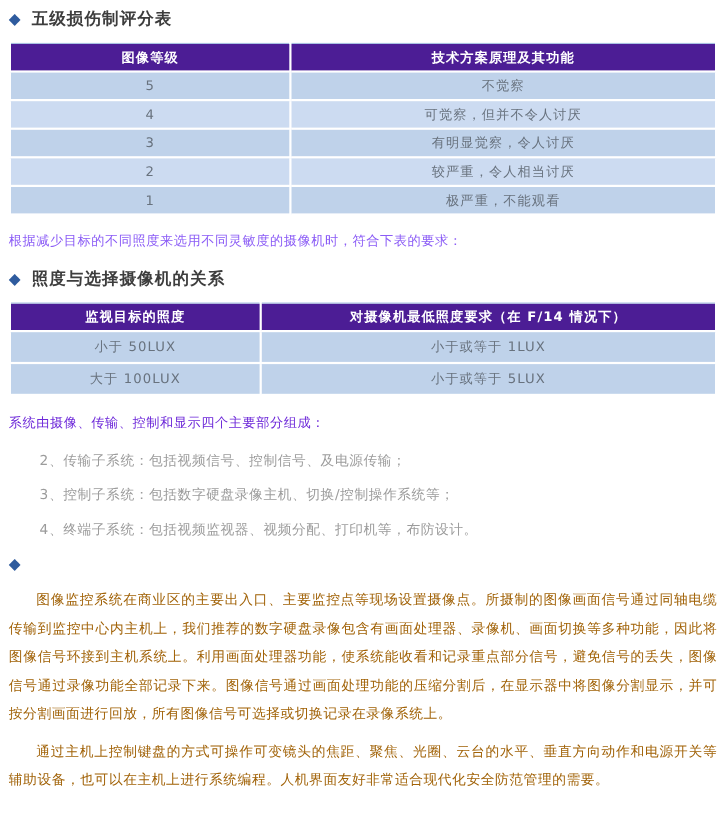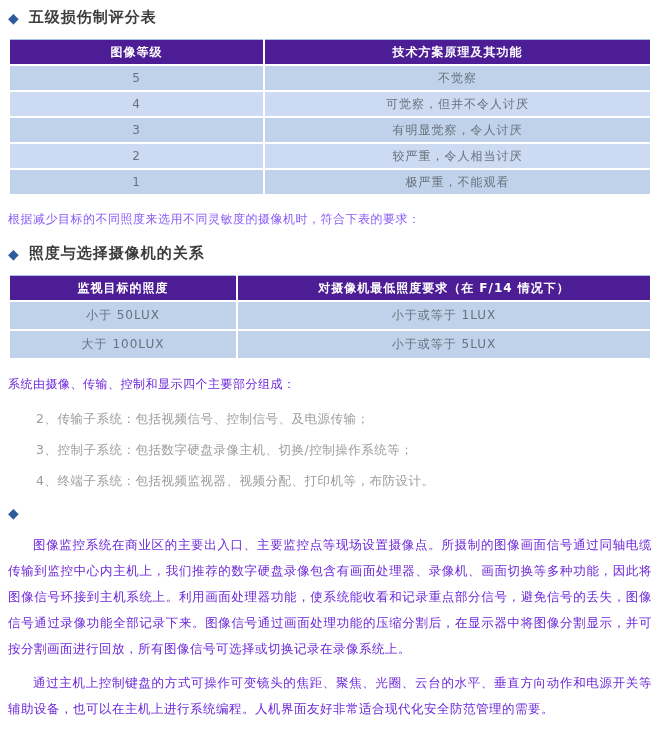--- a/index.html
+++ b/index.html
@@ -27,21 +27,21 @@
   table.blue-table tr.rb td{background:#ccdbf1;}
   table.t2 td{height:25px;}
   .colw1-t1{width:255px;}
   .colw1-t2{width:228px;}
 
   
   .note{font-size:12px;color:#8b5cf6;margin:15px 0 16px 0;letter-spacing:0.5px;}
   .intro{font-size:12px;color:#6d28d9;margin:16px 0 18px 0;letter-spacing:0.5px;}
   .sub-list{margin:0 0 6px 0;}
   .sub-item{font-size:12.5px;color:#9c9c9c;margin:0 0 14px 28px;letter-spacing:0.5px;}
-  .para{font-size:12.5px;color:#6d28d9;line-height:26px;text-indent:2em;
+  .para{font-size:12.5px;color:#a16207;line-height:26px;text-indent:2em;
     margin:0 0 8px 0;text-align:justify;letter-spacing:0.5px;font-family:Liberation Serif, serif;}
   .gap-top{margin-top:16px;}
 </style>
 </head>
 <body>
 
 <div class="page">
 
   <div class="sec-heading">
     <span class="diamond">◆</span>

